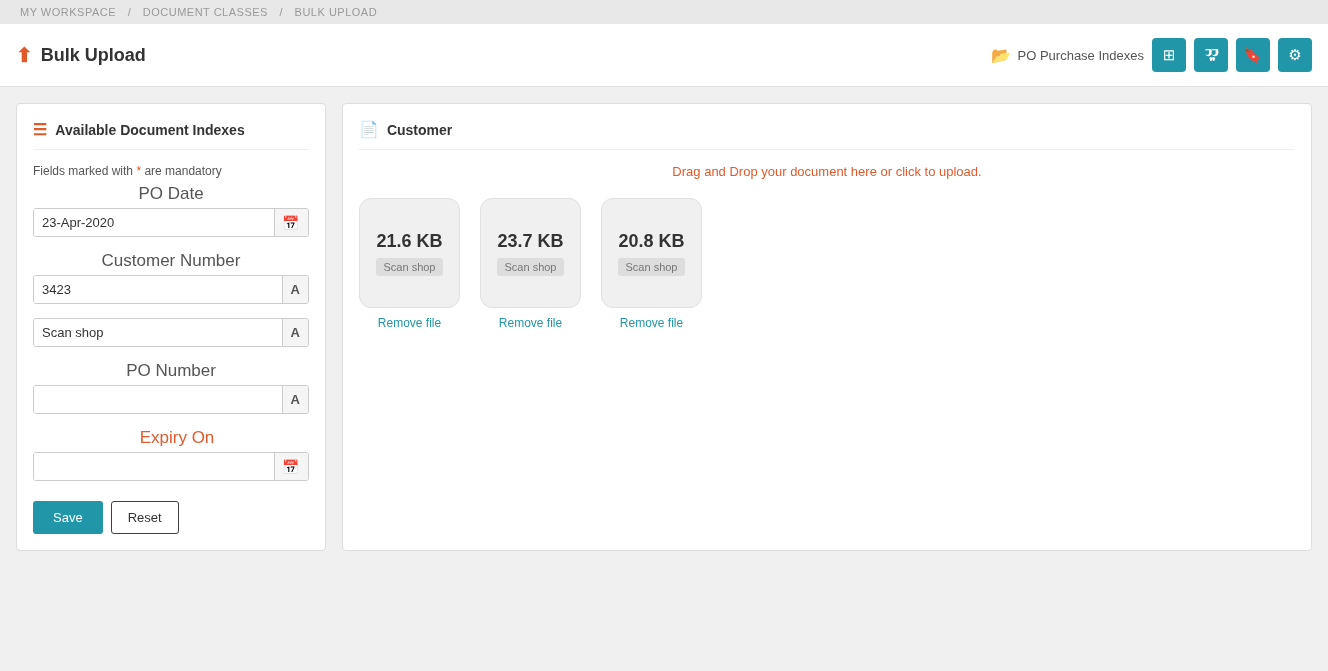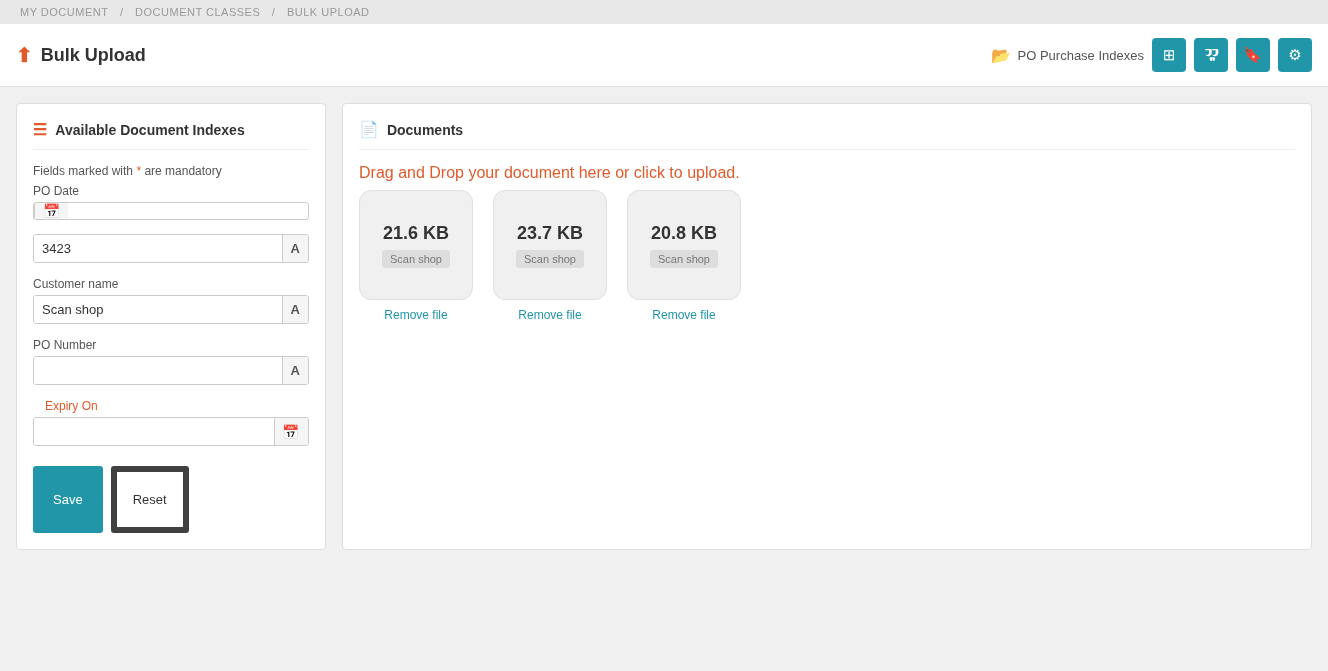--- a/index.html
+++ b/index.html
@@ -94,23 +94,24 @@
     .mandatory-note {
       font-size: 12px;
       color: #555;
       margin-bottom: 6px;
     }
     .mandatory-note .asterisk { color: #e05a2b; }
 
     .form-group { margin-bottom: 14px; }
     .form-label {
       display: block;
-      font-size: 12px;
+      font-size: 17px;
       color: #555;
       margin-bottom: 4px;
+      text-align: center;
     }
     .form-label.required { color: #e05a2b; margin-left: 12px; }
     .input-wrapper {
       display: flex;
       align-items: stretch;
       border: 1px solid #ccc;
       border-radius: 3px;
       overflow: hidden;
     }
     .input-wrapper input {
@@ -144,22 +145,22 @@
       color: #ffffff;
       border: none;
       padding: 8px 20px;
       border-radius: 3px;
       cursor: pointer;
       font-size: 13px;
     }
     .btn-reset {
       background: #fff;
       color: #333;
-      border: 6px solid #404040;
-      padding: 20px 16px;
+      border: 1px solid #404040;
+      padding: 8px 16px;
       border-radius: 3px;
       cursor: pointer;
       font-size: 13px;
     }
 
     
     .right-panel {
       flex: 1;
       background: #fff;
       border: 1px solid #ddd;
@@ -173,40 +174,41 @@
       font-size: 14px;
       font-weight: bold;
       color: #333;
       margin-bottom: 14px;
       padding-bottom: 10px;
       border-bottom: 1px solid #eee;
     }
     .doc-icon { color: #e05a2b; font-size: 16px; }
 
     .drop-area-text {
+      text-align: center;
       color: #e05a2b;
-      font-size: 16px;
-      margin-bottom: 8px;
+      font-size: 13px;
+      margin-bottom: 19px;
     }
 
     .files-grid {
       display: flex;
       gap: 20px;
       flex-wrap: wrap;
     }
 
     .file-card {
       display: flex;
       flex-direction: column;
       align-items: center;
       gap: 8px;
     }
 
     .file-thumbnail {
-      width: 114px;
+      width: 101px;
       height: 110px;
       background: #f0f0f0;
       border-radius: 12px;
       display: flex;
       flex-direction: column;
       align-items: center;
       justify-content: center;
       gap: 6px;
       border: 1px solid #e0e0e0;
     }
@@ -233,21 +235,21 @@
       color: #2196a8;
       font-size: 12px;
       text-decoration: none;
       cursor: pointer;
     }
   </style>
 </head>
 <body>
 
 <div class="breadcrumb-bar">
-  <span>MY DOCUMENT</span>
+  <span>MY WORKSPACE</span>
   <span>/</span>
   <span>DOCUMENT CLASSES</span>
   <span>/</span>
   <span>BULK UPLOAD</span>
 </div>
 
 <div class="header">
   <div class="header-left">
     <span class="upload-icon">⬆</span>
     <span>Bulk Upload</span>
@@ -276,33 +278,34 @@
       <span>Available Document Indexes</span>
     </div>
 
     <div class="mandatory-note">
       Fields marked with <span class="asterisk">*</span> are mandatory
     </div>
 
     <div class="form-group">
       <label class="form-label">PO Date</label>
       <div class="input-wrapper">
+        <input type="text" value="23-Apr-2020" style="">
         <button class="input-btn">📅</button>
       </div>
     </div>
 
     <div class="form-group">
+      <label class="form-label">Customer Number</label>
       <div class="input-wrapper">
         <input type="text" value="3423" style="">
         <button class="input-btn" style="font-weight:bold; font-size:13px;">A</button>
       </div>
     </div>
 
     <div class="form-group">
-      <label class="form-label">Customer name</label>
       <div class="input-wrapper">
         <input type="text" value="Scan shop" style="">
         <button class="input-btn" style="font-weight:bold; font-size:13px;">A</button>
       </div>
     </div>
 
     <div class="form-group">
       <label class="form-label">PO Number</label>
       <div class="input-wrapper">
         <input type="text" value="" style="">
@@ -320,21 +323,21 @@
 
     <div class="form-actions">
       <button class="btn-save">Save</button>
       <button class="btn-reset">Reset</button>
     </div>
   </div>
 
   <div class="right-panel">
     <div class="right-panel-title">
       <span class="doc-icon">📄</span>
-      <span>Documents</span>
+      <span>Customer</span>
     </div>
 
     <div class="drop-area-text">Drag and Drop your document here or click to upload.</div>
 
     <div class="files-grid">
 
       <div class="file-card">
         <div class="file-thumbnail">
           <span class="file-size">21.6 KB</span>
           <span class="file-name-label">Scan shop</span>

